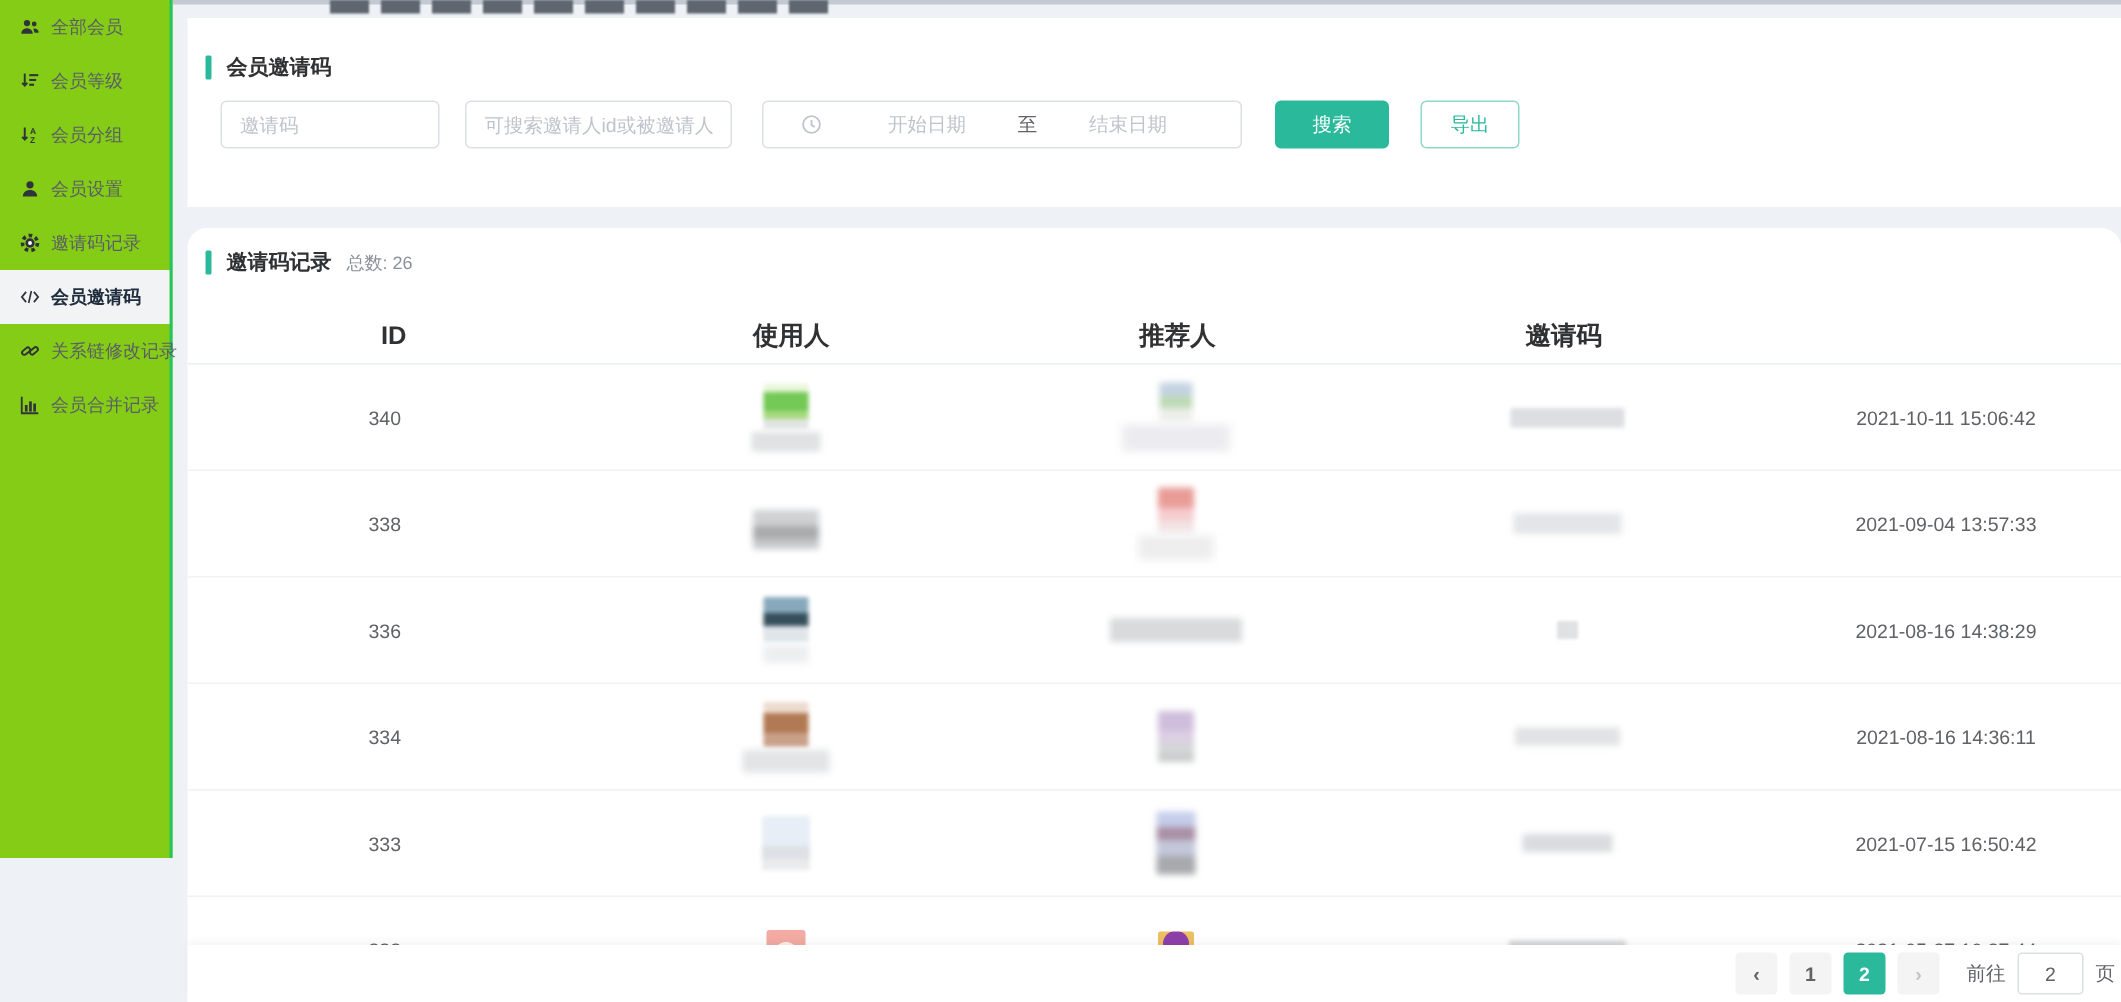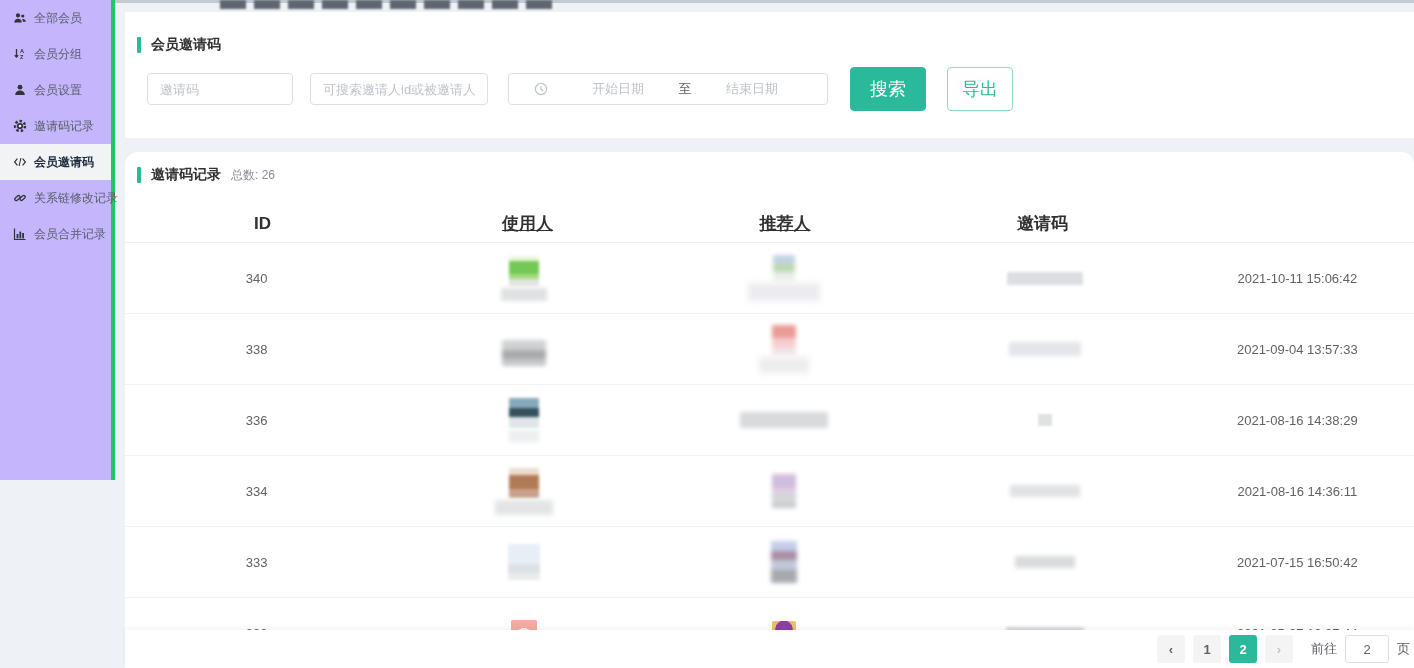--- a/index.html
+++ b/index.html
@@ -1,21 +1,21 @@
 <!DOCTYPE html>
 <html><head>
 <meta charset="utf-8">
 <style>
   * { margin:0; padding:0; box-sizing:border-box; }
   html,body { width:1414px; height:668px; }
   body { font-family:"Liberation Sans","DejaVu Sans",sans-serif; background:#eef1f5; overflow:hidden; }
   #app { position:relative; width:1414px; height:668px; background:#eef1f5; overflow:hidden; }
 
   
-  .sidebar { position:absolute; left:0; top:0; width:115px; height:480px; background:#c4b5fd; border-right:4px solid #22c55e; z-index:5; }
+  .sidebar { position:absolute; left:0; top:0; width:115px; height:572px; background:#84cc16; border-right:2px solid #22c55e; z-index:5; }
   .side-item { display:flex; align-items:center; gap:7px; height:36px; padding-left:13px; color:#5a5e66; font-size:12px; cursor:pointer; white-space:nowrap; }
   .side-item .s-ico { width:14px; height:14px; display:flex; align-items:center; justify-content:center; color:#30343a; flex:0 0 14px; }
   .side-item.active { background:#f2f3f5; color:#1f2d3d; font-weight:bold; }
 
   
   .top-censor { position:absolute; left:220px; top:0; width:340px; height:9px;
     background:repeating-linear-gradient(90deg,#5f6670 0 26px, transparent 26px 34px); filter:blur(0.8px); }
   .top-line { position:absolute; left:115px; top:0; width:1299px; height:3px; background:#b6bcc4; opacity:.75; }
 
   
@@ -29,35 +29,35 @@
   .sec-sub { font-size:12px; color:#8a8f99; }
 
   
   .form-row { position:absolute; left:22px; top:55px; display:flex; align-items:center; }
   .inp { height:32px; border:1px solid #dcdfe6; border-radius:4px; background:#fff; font-size:13px; color:#606266; padding:0 12px; outline:none; }
   .inp::placeholder { color:#bfc4cc; }
   .daterange { display:flex; align-items:center; height:32px; border:1px solid #dcdfe6; border-radius:4px; background:#fff; padding:0 10px; color:#bfc4cc; font-size:13px; }
   .daterange .clock { width:14px; height:14px; margin-right:26px; color:#c0c4cc; }
   .daterange .d-start, .daterange .d-end { width:88px; text-align:center; color:#bfc4cc; }
   .daterange .d-sep { width:46px; text-align:center; color:#606266; }
-  .btn { height:44px; border-radius:4px; font-size:18px; display:flex; align-items:center; justify-content:center; cursor:pointer;text-align:center; }
+  .btn { height:32px; border-radius:4px; font-size:13px; display:flex; align-items:center; justify-content:center; cursor:pointer;text-align:center; }
   .btn.primary { background:#2ab99a; color:#fff; border:1px solid #2ab99a; width:76px; }
   .btn.ghost { background:#fff; color:#2ab99a; border:1px solid #8fd8c6; width:66px; }
 
   
   .tbl { position:absolute; left:0; top:53px; width:1289px; }
   .t-row { display:flex; align-items:center; }
   .t-head { height:38px; border-bottom:1px solid #ebeef5; font-weight:bold; font-size:17px; color:#303133; }
   .t-body-row { height:71px; border-bottom:1px solid #f1f1f8; font-size:13px; color:#606266;gap:14px; }
   .c-id    { width:275px; text-align:center; }
   .c-user  { width:255px; display:flex; flex-direction:column; align-items:center; justify-content:flex-start; gap:2px; padding-top:0; }
   .c-ref   { width:260px; display:flex; flex-direction:column; align-items:center; gap:2px; }
   .c-code  { width:255px; display:flex; justify-content:center; }
   .c-time  { width:244px; text-align:center; }
-  .t-head .c-user, .t-head .c-ref { display:block; text-align:center;text-decoration:underline; }
+  .t-head .c-user, .t-head .c-ref { display:block; text-align:center; }
   .t-head .c-code { display:block; text-align:center; }
   .blurblk { border-radius:1px; }
 
   
   .pagebar { position:absolute; left:125px; top:630px; width:1289px; height:38px; background:#fff;
     box-shadow:0 -2px 6px rgba(0,0,0,0.05); z-index:6; display:flex; align-items:center; justify-content:flex-end; gap:8px; padding-right:4px; }
   .pg-btn { min-width:28px; height:28px; padding:0 6px; background:#f4f4f5; border-radius:3px; display:flex; align-items:center; justify-content:center; font-size:13px; color:#606266; cursor:pointer; font-weight:bold; }
   .pg-btn.active { background:#2ab99a; color:#fff; }
   .pg-btn.disabled { color:#c0c4cc; cursor:default; }
   .pg-goto { font-size:13px; color:#606266; margin-left:10px; }
@@ -76,20 +76,31 @@
     <div class="side-item">
       <span class="s-ico">
         <svg viewBox="0 0 14 14" width="14" height="14">
             <circle cx="5" cy="4.4" r="2.1" fill="currentColor"></circle>
             <circle cx="9.8" cy="5" r="1.6" fill="currentColor"></circle>
             <path d="M1.2 11.5c0-2.2 1.7-3.7 3.8-3.7s3.8 1.5 3.8 3.7z" fill="currentColor"></path>
             <path d="M9.2 8.2c1.1-.6 3.6.1 3.6 2.6H10z" fill="currentColor"></path>
           </svg>
       </span>
       <span>全部会员</span>
+    </div>
+    <div class="side-item">
+      <span class="s-ico">
+        <svg viewBox="0 0 14 14" width="14" height="14">
+            <path d="M3.5 2v8M1.8 8.2L3.5 10l1.7-1.8" stroke="currentColor" stroke-width="1.3" fill="none"></path>
+            <rect x="6.5" y="2.4" width="6" height="1.4" fill="currentColor"></rect>
+            <rect x="6.5" y="5.6" width="4.6" height="1.4" fill="currentColor"></rect>
+            <rect x="6.5" y="8.8" width="3.2" height="1.4" fill="currentColor"></rect>
+          </svg>
+      </span>
+      <span>会员等级</span>
     </div>
     <div class="side-item">
       <span class="s-ico">
         <svg viewBox="0 0 14 14" width="14" height="14">
             <path d="M3.5 2v8M1.8 8.2L3.5 10l1.7-1.8" stroke="currentColor" stroke-width="1.3" fill="none"></path>
             <text x="7" y="6" font-size="5.6" font-weight="bold" fill="currentColor">A</text>
             <text x="7" y="12" font-size="5.6" font-weight="bold" fill="currentColor">Z</text>
           </svg>
       </span>
       <span>会员分组</span>

